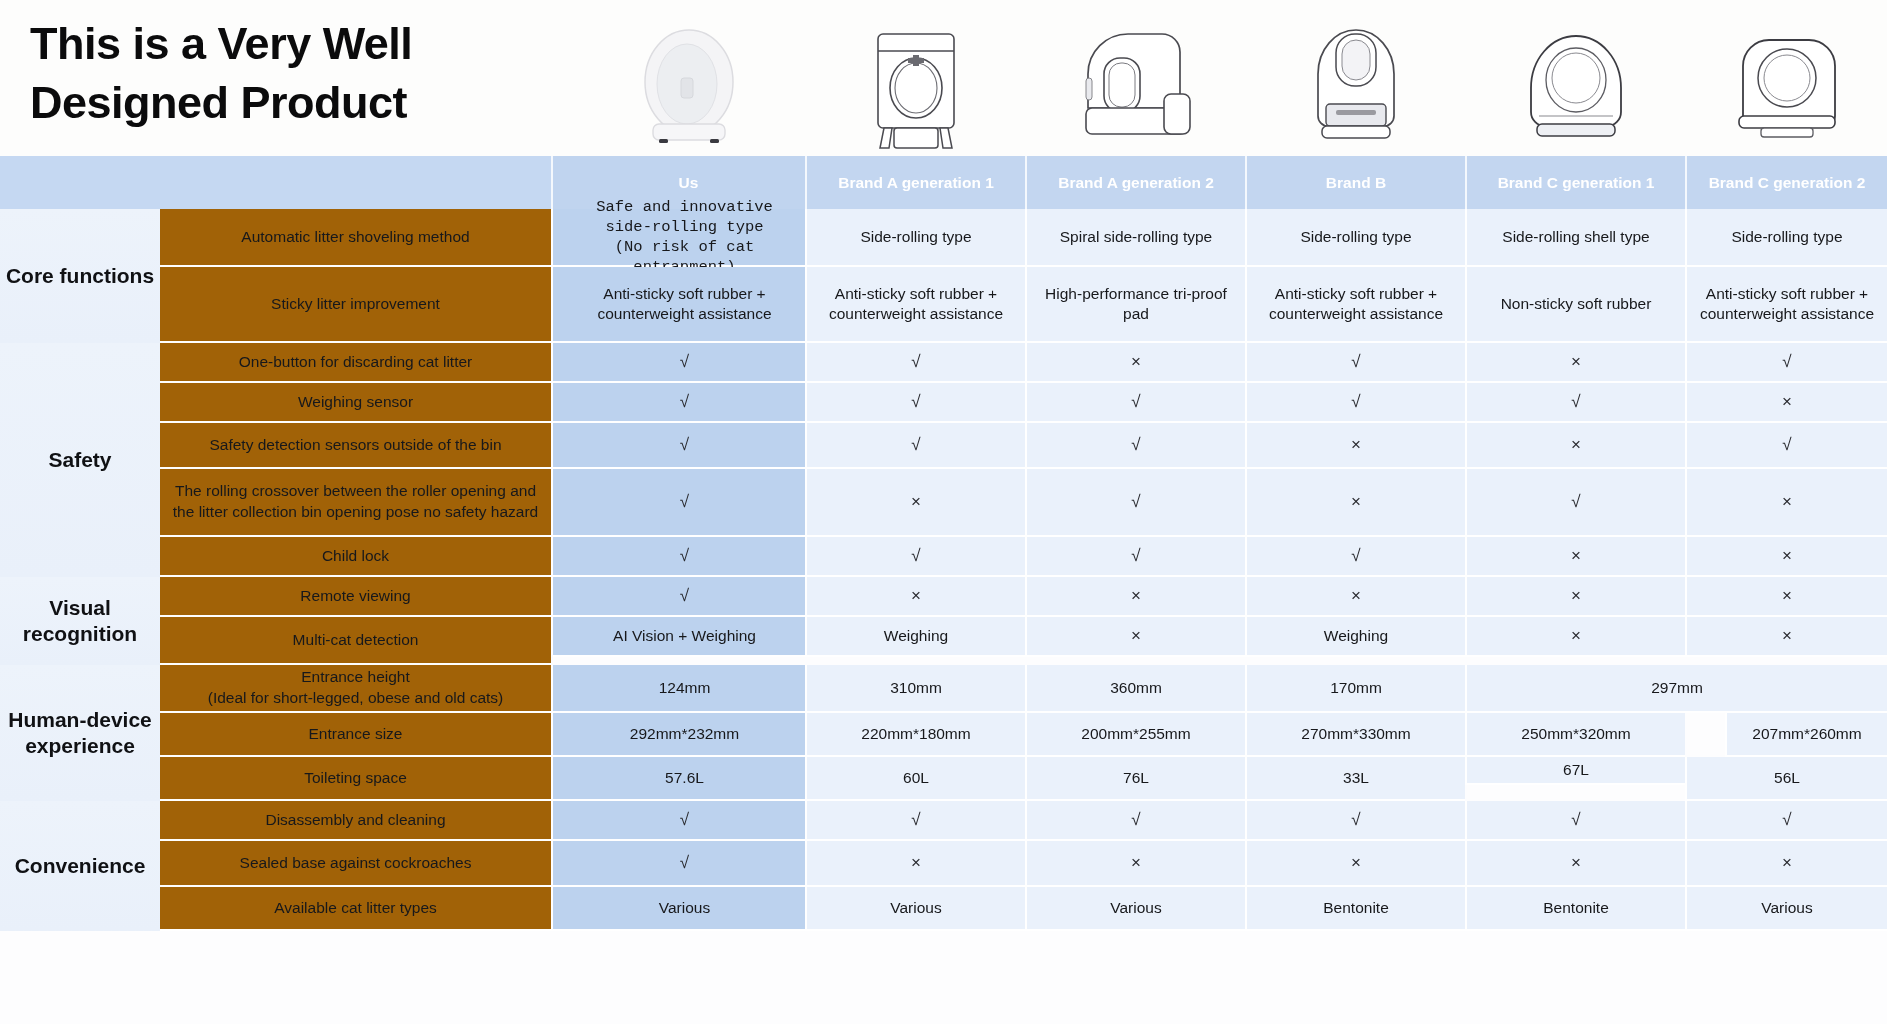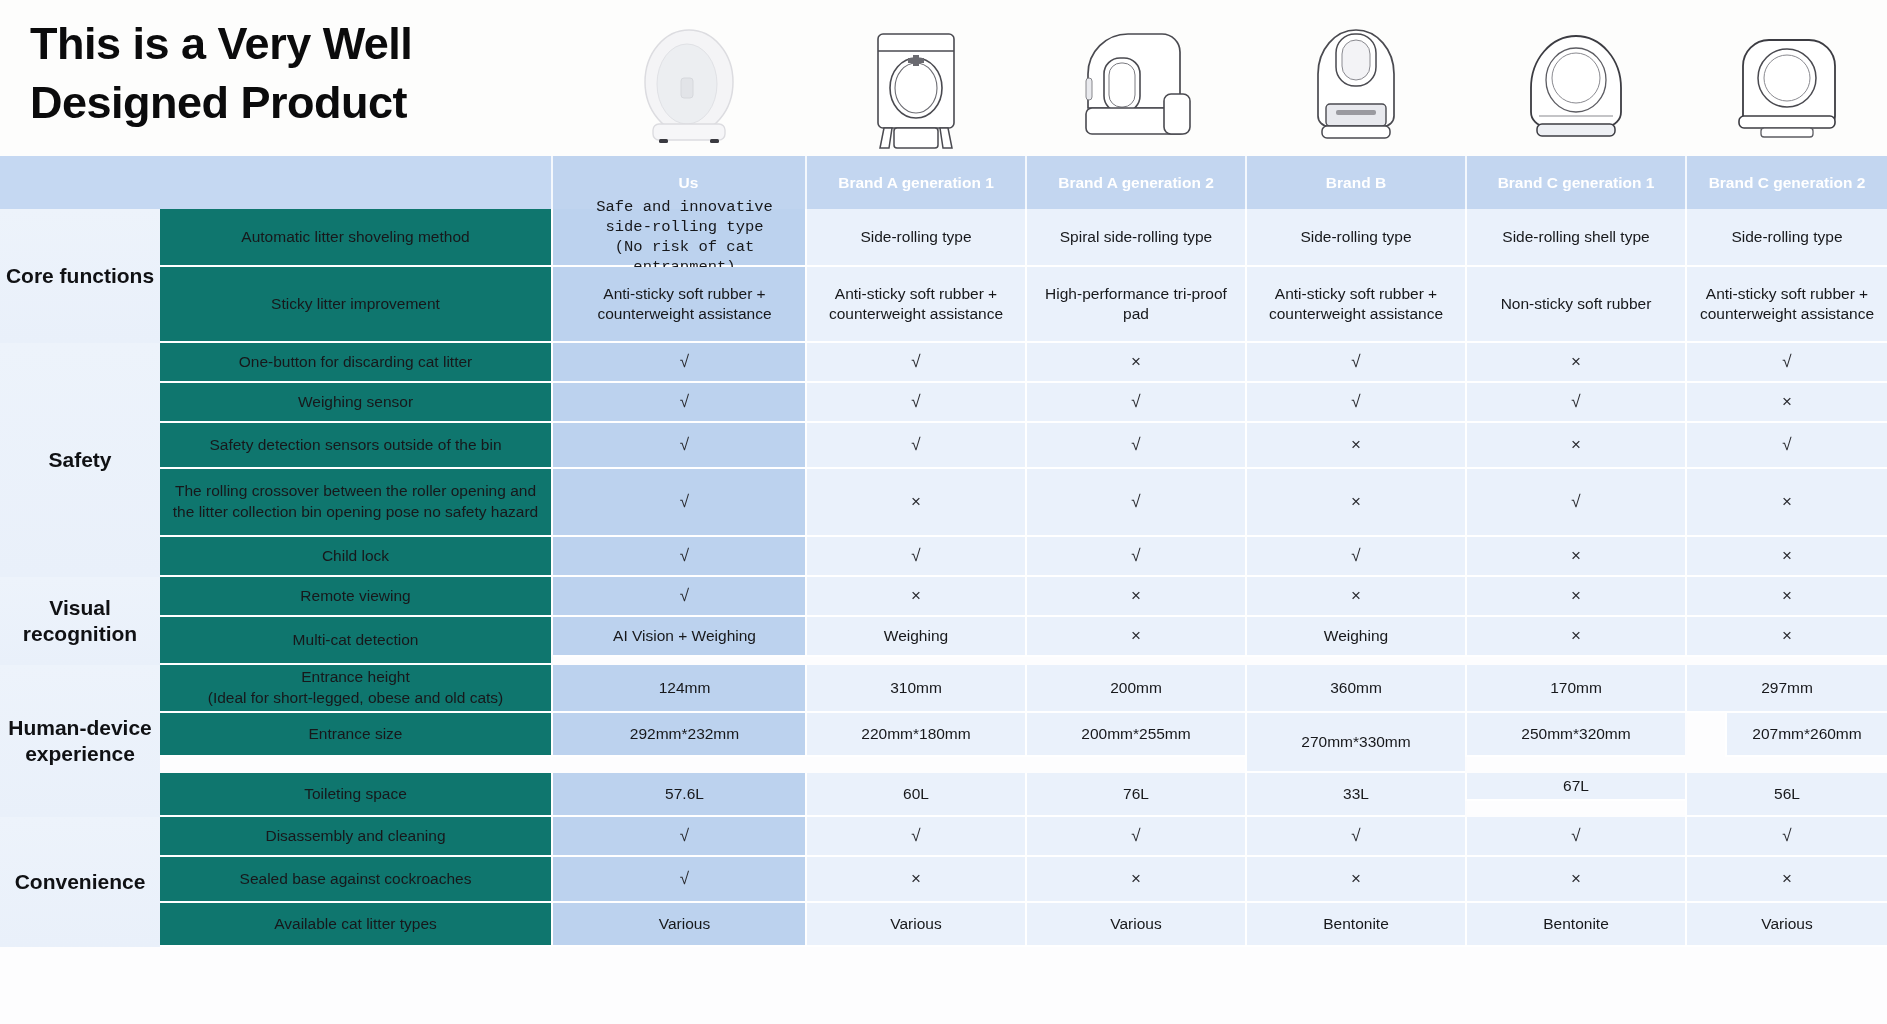--- a/index.html
+++ b/index.html
@@ -57,21 +57,21 @@
     line-height: 1.25;
     background: linear-gradient(180deg, #edf3fb 0%, #e9f0fa 100%);
   }
   .grp-rows { flex: 1; }
   .row { display: flex; }
   .feat {
     width: 391px; flex: 0 0 391px;
     display: flex; align-items: center; justify-content: center;
     text-align: center; padding: 4px 12px;
     font-size: 15.5px; color: #17181b; line-height: 1.35;
-    background: #0f766e;
+    background: #a16207;
     border-bottom: 2px solid #ffffff;
   }
   .cell {
     display: flex; align-items: center; justify-content: center;
     text-align: center; padding: 4px 8px;
     font-size: 15.5px; color: #17181b; line-height: 1.3;
     background: #eaf1fb;
     border-bottom: 2px solid #ffffff;
     border-left: 2px solid #ffffff;
   }
@@ -345,31 +345,30 @@
           </div>
         </div>
       </div>
       <div class="grp">
         <div class="grp-label">Human-device experience</div>
         <div class="grp-rows">
           <div class="row">
             <div class="feat" style="height: 48px;">Entrance height<br>(Ideal for short-legged, obese and old cats)</div>
             <div class="cell w-us us" style="height: 48px;">124mm</div>
             <div class="cell w-std" style="height: 48px;">310mm</div>
-            <div class="cell w-std" style="height: 48px;">200mm</div>
             <div class="cell w-std" style="height: 48px;">360mm</div>
             <div class="cell w-std" style="height: 48px;">170mm</div>
             <div class="cell w-end" style="height: 48px;">297mm</div>
           </div>
           <div class="row">
             <div class="feat" style="height: 44px;">Entrance size</div>
             <div class="cell w-us us" style="height: 44px;">292mm*232mm</div>
             <div class="cell w-std" style="height: 44px;">220mm*180mm</div>
             <div class="cell w-std" style="height: 44px;">200mm*255mm</div>
-            <div class="cell w-std" style="height: 60px;">270mm*330mm</div>
+            <div class="cell w-std" style="height: 44px;">270mm*330mm</div>
             <div class="cell w-std" style="height: 44px;">250mm*320mm</div>
             <div class="cell w-end" style="height: 44px; margin-left: 40px;">207mm*260mm</div>
           </div>
           <div class="row">
             <div class="feat" style="height: 44px;">Toileting space</div>
             <div class="cell w-us us" style="height: 44px;">57.6L</div>
             <div class="cell w-std" style="height: 44px;">60L</div>
             <div class="cell w-std" style="height: 44px;">76L</div>
             <div class="cell w-std" style="height: 44px;">33L</div>
             <div class="cell w-std" style="height: 28px;">67L</div>

